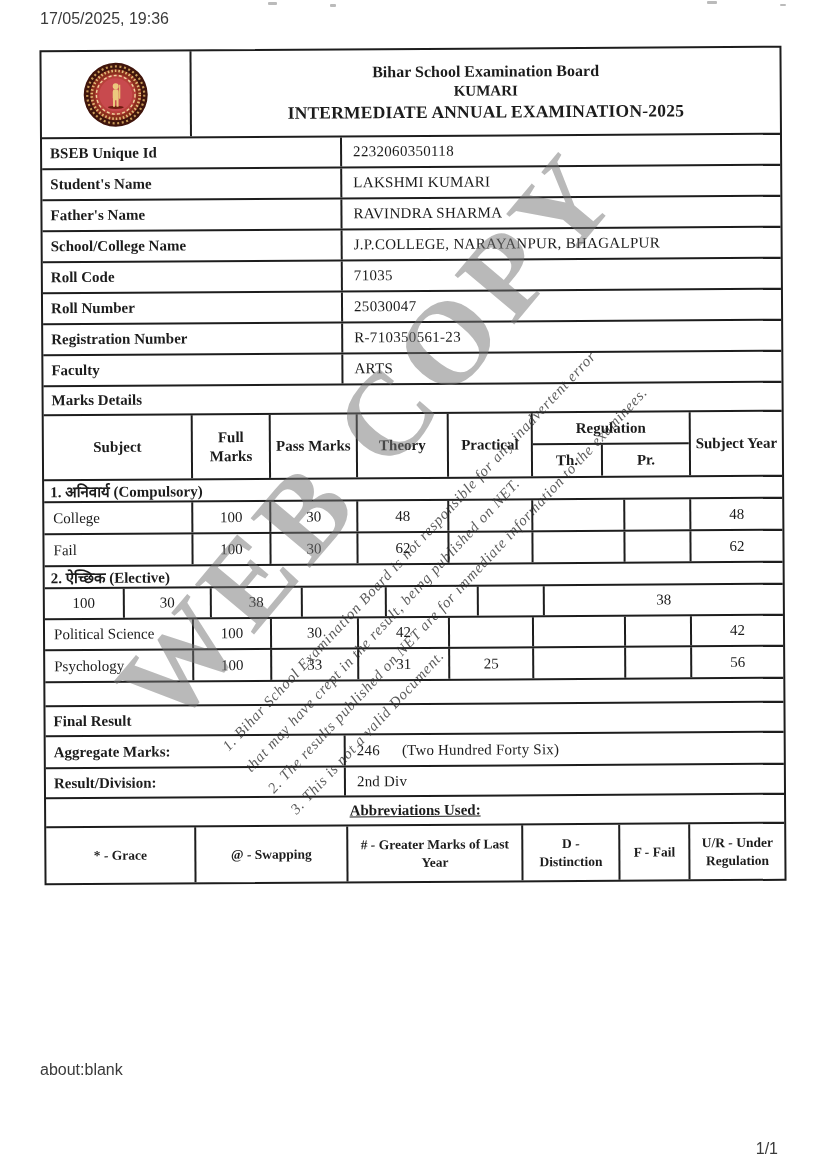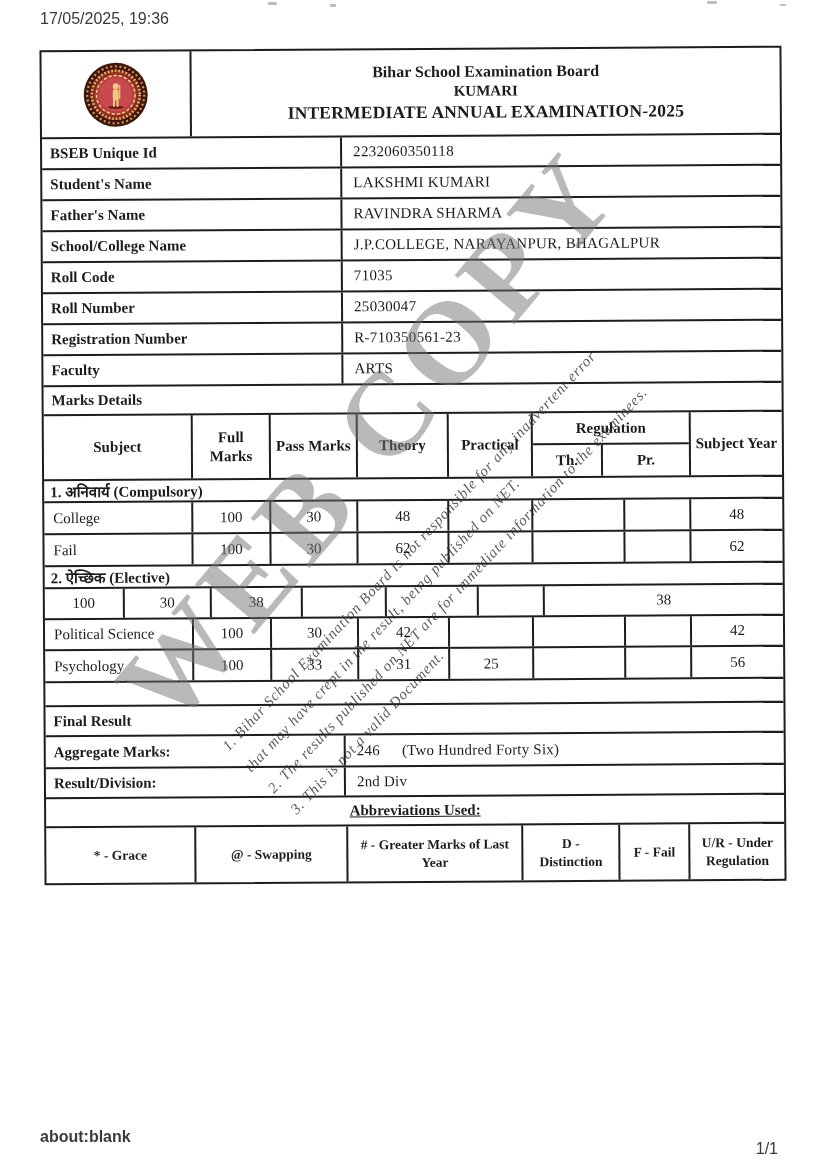--- a/index.html
+++ b/index.html
@@ -2,21 +2,21 @@
 <html><head>
 <meta charset="utf-8">
 <style>
   * { margin:0; padding:0; box-sizing:border-box; }
   html,body { width:826px; height:1169px; background:#ffffff; overflow:hidden; position:relative;
               font-family:"Liberation Serif","DejaVu Serif",serif; color:#1c1c1c; }
 
   .print-chrome { position:absolute; font-family:"Liberation Sans","DejaVu Sans",sans-serif;
                   font-size:16px; color:#3a3a3a; }
   #ts { left:40px; top:10px; }
-  #url { left:40px; top:1128px;font-weight:bold; }
+  #url { left:40px; top:1061px; }
   #pg { right:48px; top:1140px; }
 
   .speck { position:absolute; background:#777; opacity:.5; border-radius:1px; }
 
   
   .doc { position:absolute; left:42px; top:48px; width:742px;
          border:2.4px solid #1d1d1d; transform:rotate(-0.35deg); background:transparent; }
   .row { display:flex; border-top:2.2px solid #1d1d1d; align-items:stretch; }
   .row:first-child { border-top:none; }
   .cell { border-left:2.2px solid #1d1d1d; display:flex; align-items:center; overflow:hidden; }

